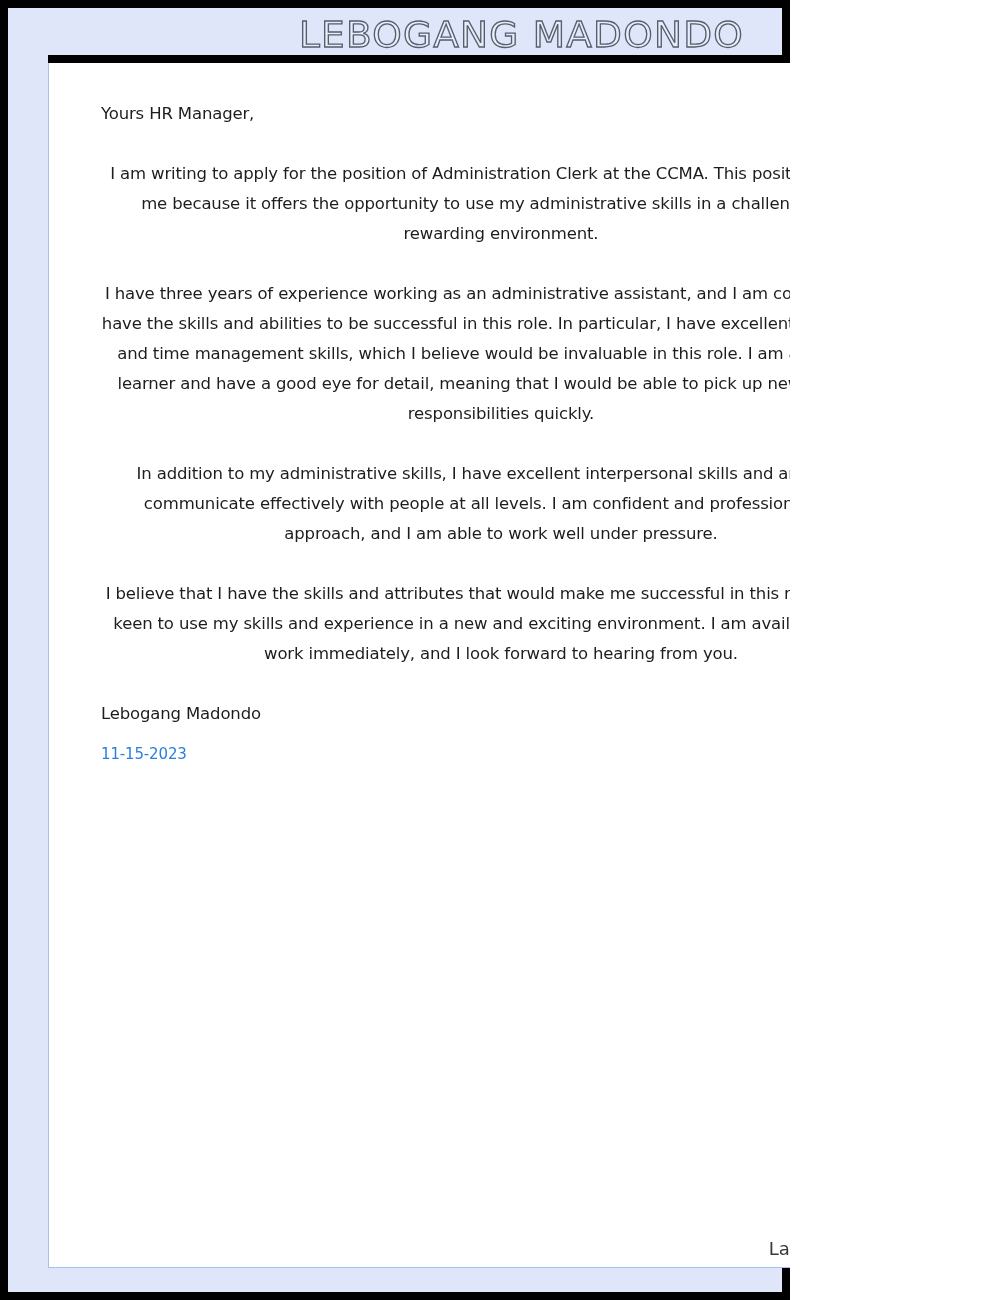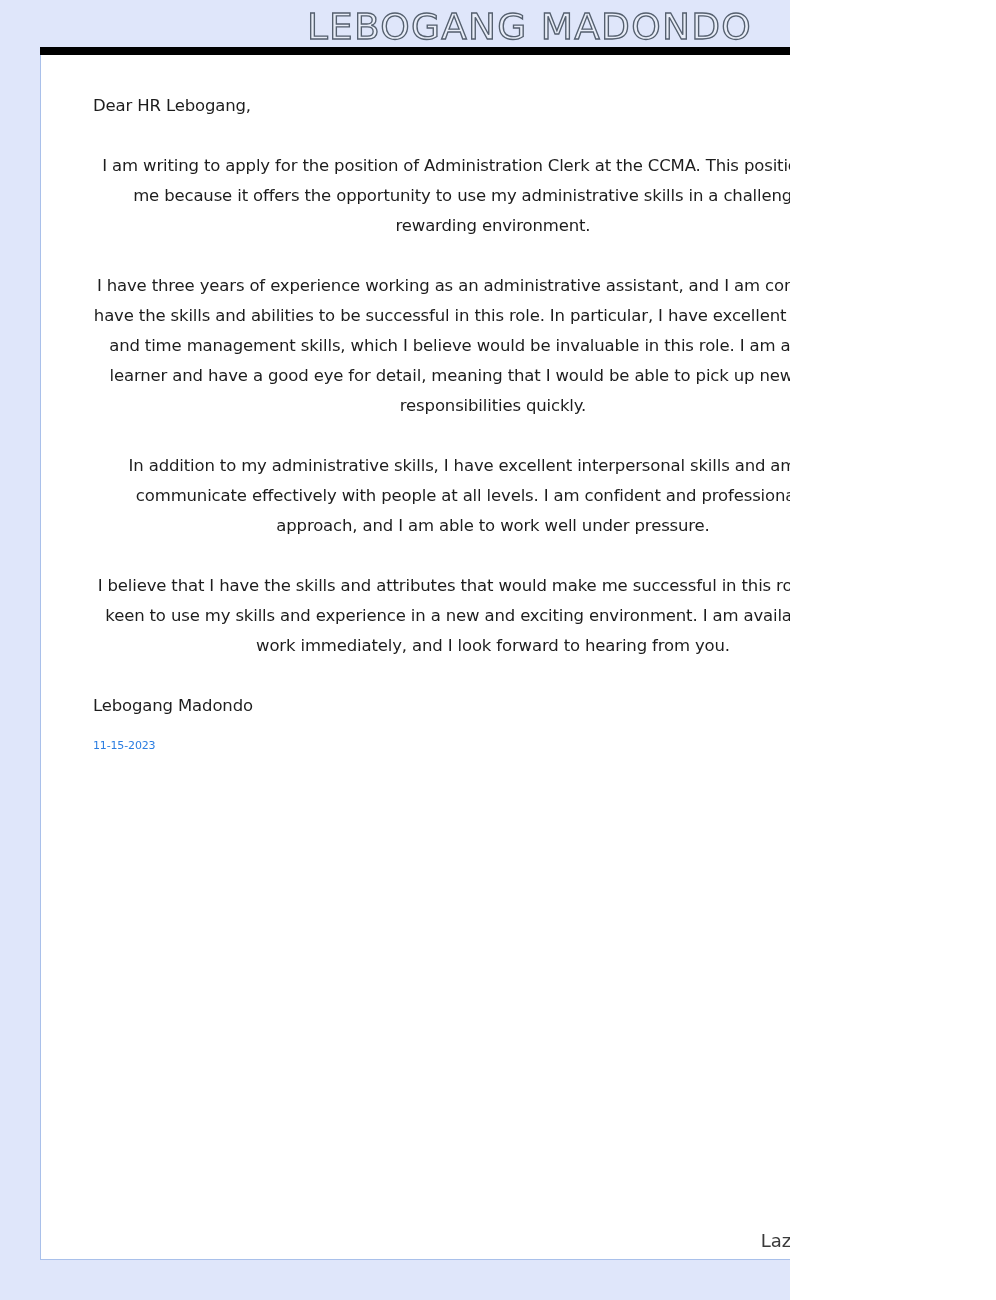--- a/index.html
+++ b/index.html
@@ -7,20 +7,21 @@
     padding: 0;
     background: #ffffff;
   }
 
   .page {
     position: relative;
     width: 790px;
     height: 1300px;
     box-sizing: border-box;
     background: #000000;
+    padding: 8px;
     overflow: hidden;
     font-family: "DejaVu Sans", "Liberation Sans", sans-serif;
   }
 
   .page-inner {
     position: relative;
     width: 100%;
     height: 100%;
     background: #dfe6fa;
     box-sizing: border-box;
@@ -101,21 +102,21 @@
 
   .closing {
     margin-bottom: 30px;
   }
 
   .signature-name {
     margin-bottom: 10px;
   }
 
   .signature-date {
-    font-size: 11px;
+    font-size: 15px;
     line-height: 30px;
     color: #2a7de1;
     font-family: "DejaVu Sans", "Liberation Sans", sans-serif;
     letter-spacing: -0.15px;
     margin: 0;
   }
 
   
   .card-footer {
     position: absolute;
@@ -135,21 +136,21 @@
 
     <div class="header-band">
       <div class="header-name">LEBOGANG MADONDO</div>
     </div>
 
     <div class="letter-card">
       <div class="card-topbar"></div>
 
       <div class="letter-body">
 
-        <p class="salutation">Dear HR Lebogang,</p>
+        <p class="salutation">Yours HR Manager,</p>
 
         <p class="para">I am writing to apply for the position of Administration Clerk at the CCMA. This position interests me because it offers the opportunity to use my administrative skills in a challenging and rewarding environment.</p>
 
         <p class="para">I have three years of experience working as an administrative assistant, and I am confident that I have the skills and abilities to be successful in this role. In particular, I have excellent organisation and time management skills, which I believe would be invaluable in this role. I am also a quick learner and have a good eye for detail, meaning that I would be able to pick up new tasks and responsibilities quickly.</p>
 
         <p class="para">In addition to my administrative skills, I have excellent interpersonal skills and am able to communicate effectively with people at all levels. I am confident and professional in my approach, and I am able to work well under pressure.</p>
 
         <p class="para">I believe that I have the skills and attributes that would make me successful in this role, and I am keen to use my skills and experience in a new and exciting environment. I am available to start work immediately, and I look forward to hearing from you.</p>
 
 

